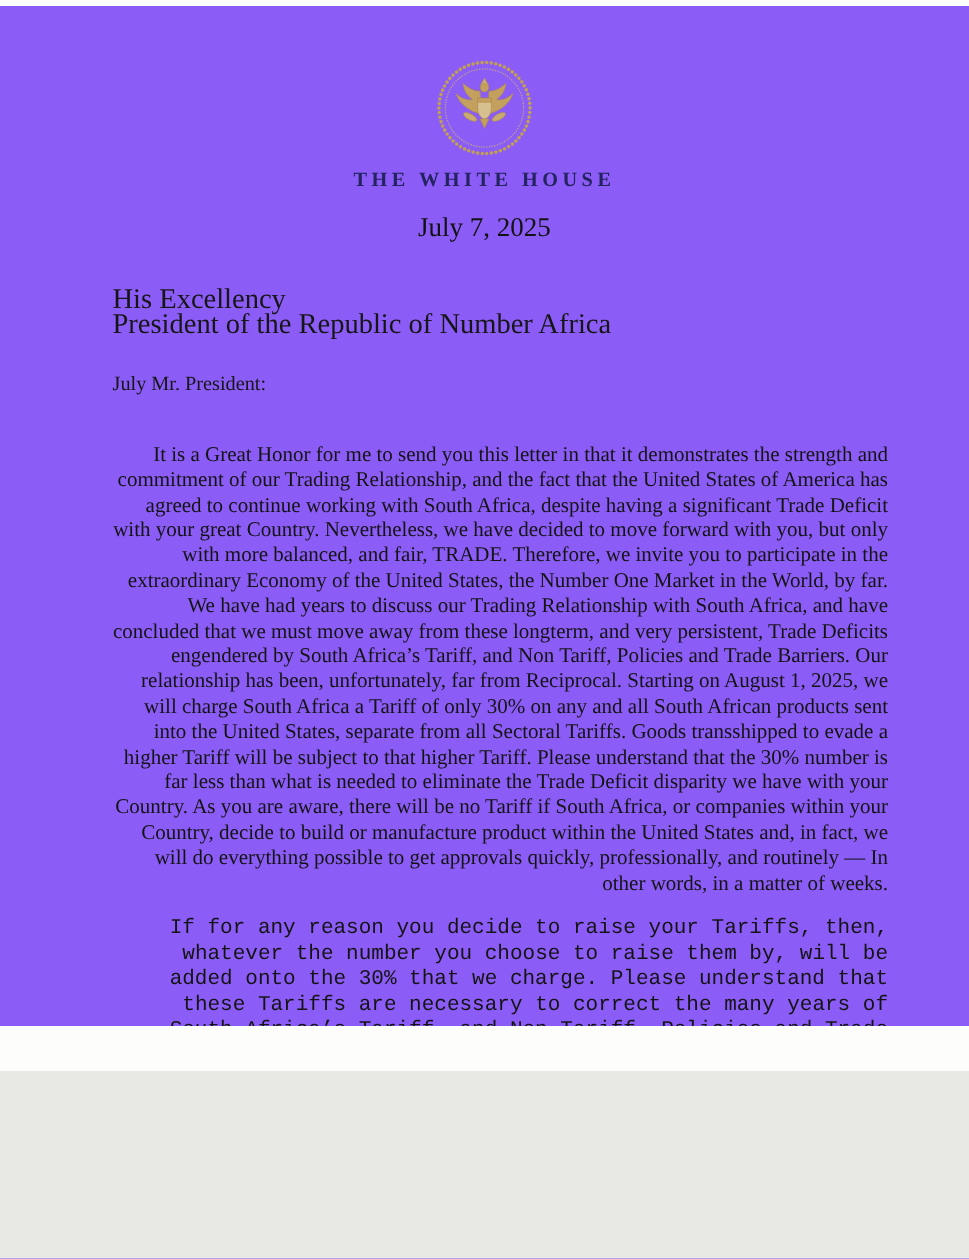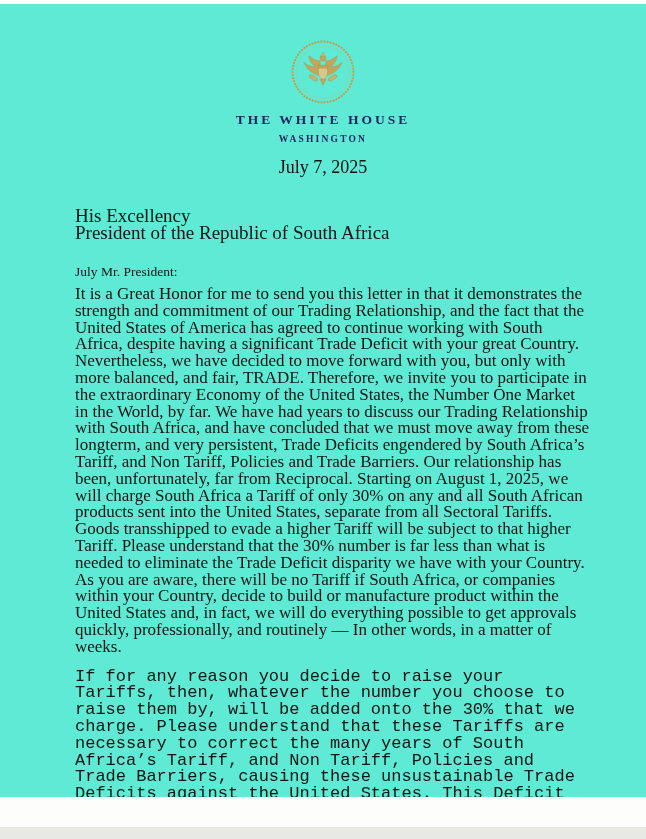--- a/index.html
+++ b/index.html
@@ -4,23 +4,23 @@
 <style>
   html, body {
     margin: 0;
     padding: 0;
     background: #e8e8e4;
     font-family: "Liberation Serif", "DejaVu Serif", serif;
   }
   .page {
     position: relative;
     width: 646px;
-    height: 827px;
+    height: 714px;
     margin: 0 auto;
-    background: #5eead4;
+    background: #8b5cf6;
     overflow: hidden;
     color: #161616;
   }
   .page::before {
     content: "";
     position: absolute;
     top: 0; left: 0; right: 0;
     height: 4px;
     background: #fdfdfb;
   }
@@ -60,24 +60,24 @@
     margin: 30px 0 12px 75px;
     font-size: 19px;
     line-height: 16.5px;
   }
   .salutation {
     margin: 23px 0 0 75px;
     font-size: 13.5px;
   }
   .body-par {
     width: 517px;
-    margin: 6px 0 0 75px;
-    font-size: 17px;
+    margin: 32px 0 0 75px;
+    font-size: 14px;
     line-height: 16.8px;
-    text-align: left;
+    text-align: right;
     color: #141414;
   }
   .body-par + .body-par {
     margin-top: 13px;
     font-family: Liberation Mono, monospace;
   }
 </style>
 </head>
 <body>
 
@@ -98,28 +98,27 @@
           <path d="M43,40 h14 v4.2 h-14 Z" fill="#c6a456"></path>
           <path d="M45.5,61 l4.5,9.5 l4.5,-9.5 Z"></path>
           <ellipse cx="35.5" cy="59" rx="7.5" ry="3" transform="rotate(28 35.5 59)" fill="#cdb069"></ellipse>
           <ellipse cx="64.5" cy="59" rx="7.5" ry="3" transform="rotate(-28 64.5 59)" fill="#cdb069"></ellipse>
         </g>
       </svg>
     </div>
 
     <div class="org-title">THE WHITE HOUSE</div>
 
-    <div class="org-city">WASHINGTON</div>
 
     <div class="letter-date">July 7, 2025</div>
   </div>
 
   <div class="recipient">
     <div>His Excellency</div>
-    <div>President of the Republic of South Africa</div>
+    <div>President of the Republic of Number Africa</div>
   </div>
 
   <div class="salutation">July Mr. President:</div>
 
   <p class="body-par">It is a Great Honor for me to send you this letter in that it demonstrates the strength and commitment of our Trading Relationship, and the fact that the United States of America has agreed to continue working with South Africa, despite having a significant Trade Deficit with your great Country. Nevertheless, we have decided to move forward with you, but only with more balanced, and fair, TRADE. Therefore, we invite you to participate in the extraordinary Economy of the United States, the Number One Market in the World, by far. We have had years to discuss our Trading Relationship with South Africa, and have concluded that we must move away from these longterm, and very persistent, Trade Deficits engendered by South Africa’s Tariff, and Non Tariff, Policies and Trade Barriers. Our relationship has been, unfortunately, far from Reciprocal. Starting on August 1, 2025, we will charge South Africa a Tariff of only 30% on any and all South African products sent into the United States, separate from all Sectoral Tariffs. Goods transshipped to evade a higher Tariff will be subject to that higher Tariff. Please understand that the 30% number is far less than what is needed to eliminate the Trade Deficit disparity we have with your Country. As you are aware, there will be no Tariff if South Africa, or companies within your Country, decide to build or manufacture product within the United States and, in fact, we will do everything possible to get approvals quickly, professionally, and routinely — In other words, in a matter of weeks.</p>
 
   <p class="body-par">If for any reason you decide to raise your Tariffs, then, whatever the number you choose to raise them by, will be added onto the 30% that we charge. Please understand that these Tariffs are necessary to correct the many years of South Africa’s Tariff, and Non Tariff, Policies and Trade Barriers, causing these unsustainable Trade Deficits against the United States. This Deficit is a major threat to our Economy and, indeed, our National Security!</p>
 
   <div class="bottom-strip"></div>
 </div>

